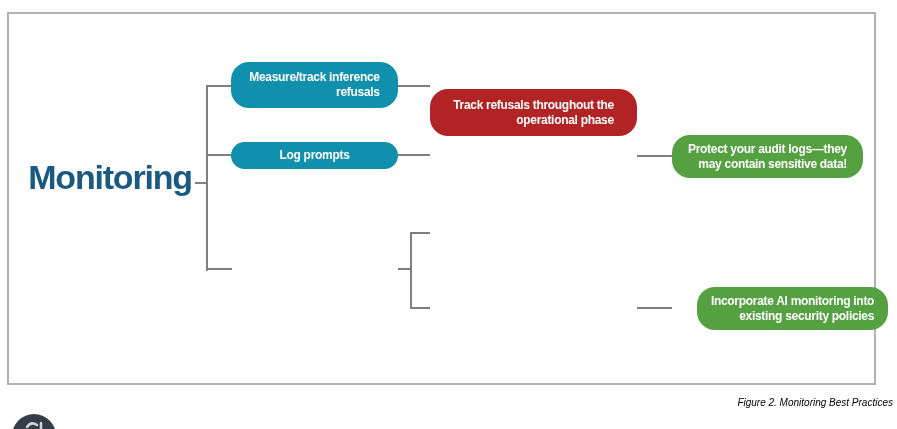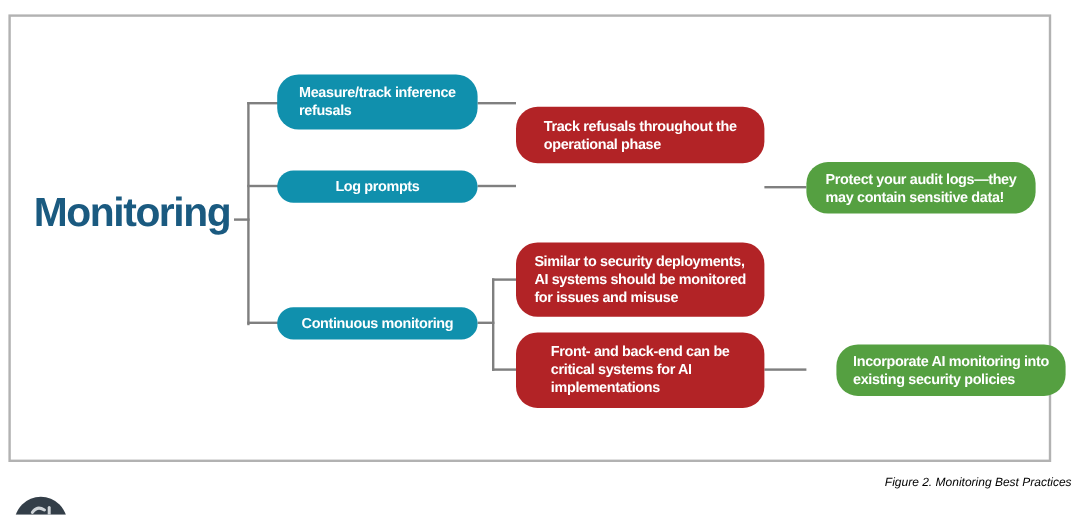--- a/index.html
+++ b/index.html
@@ -30,21 +30,21 @@
     font-size: 34px;
     font-weight: bold;
     letter-spacing: -1.2px;
     color: #1a5a80;
   }
   
   .box {
     position: absolute;
     box-sizing: border-box;
     display: flex; align-items: center; justify-content: center;
-    text-align: left;
+    text-align: right;
     color: #ffffff;
     font-weight: bold;
     font-size: 12px;
     line-height: 1.25;
     letter-spacing: -0.3px;
     white-space: pre-line;
     border-radius: 18px;
     padding: 2px 6px;
   }
   .teal  { background: #1090ad; }
@@ -118,30 +118,23 @@
   <div class="line v" id="ln-brk-v"></div>
   <div class="line h" id="ln-brk-t"></div>
   <div class="line h" id="ln-brk-b"></div>
   <div class="line h" id="ln-c5"></div>
 
   <div id="root-label">Monitoring</div>
 
   <div class="box teal" id="teal1">Measure/track inference
 refusals</div>
   <div class="box teal" id="teal2">Log prompts</div>
-  <div class="box teal" id="teal3">Continuous monitoring</div>
 
   <div class="box red" id="red1">Track refusals throughout the
 operational phase</div>
-  <div class="box red" id="red3">Similar to security deployments,
-AI systems should be monitored
-for issues and misuse</div>
-  <div class="box red" id="red4">Front- and back-end can be
-critical systems for AI
-implementations</div>
 
   <div class="box green" id="green1">Protect your audit logs—they
 may contain sensitive data!</div>
   <div class="box green" id="green2">Incorporate AI monitoring into
 existing security policies</div>
 
   <div id="caption">Figure 2. Monitoring Best Practices</div>
 
   <div id="badge">
     <svg width="44" height="44" viewBox="0 0 44 44">

